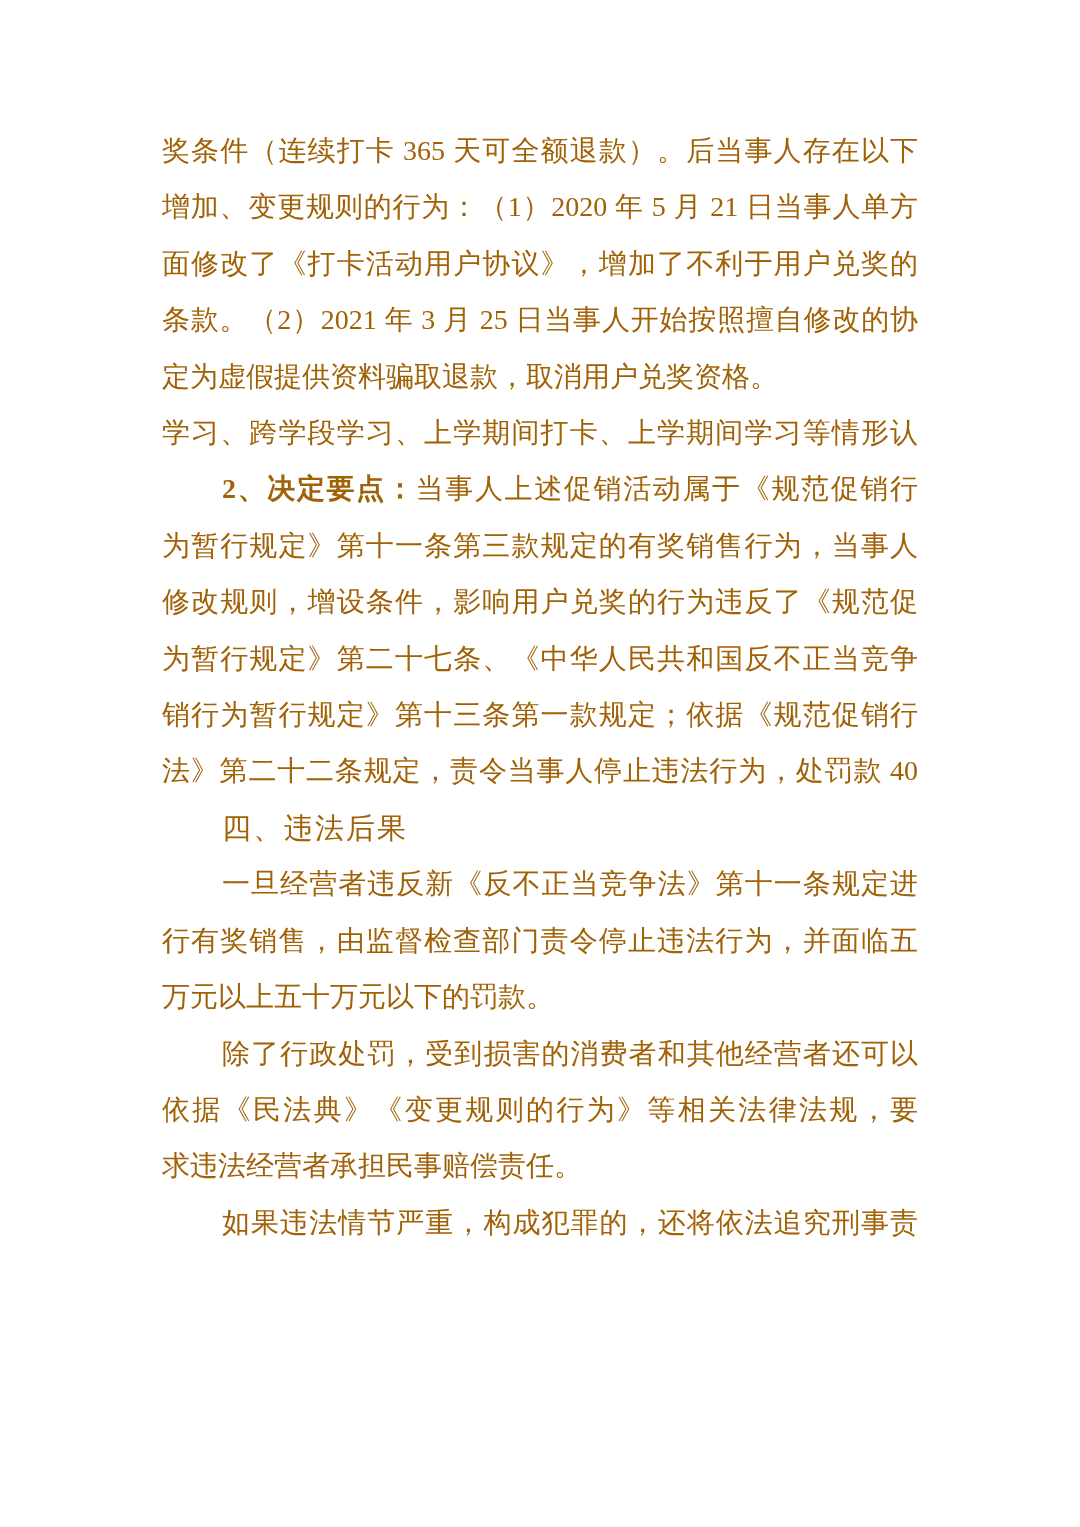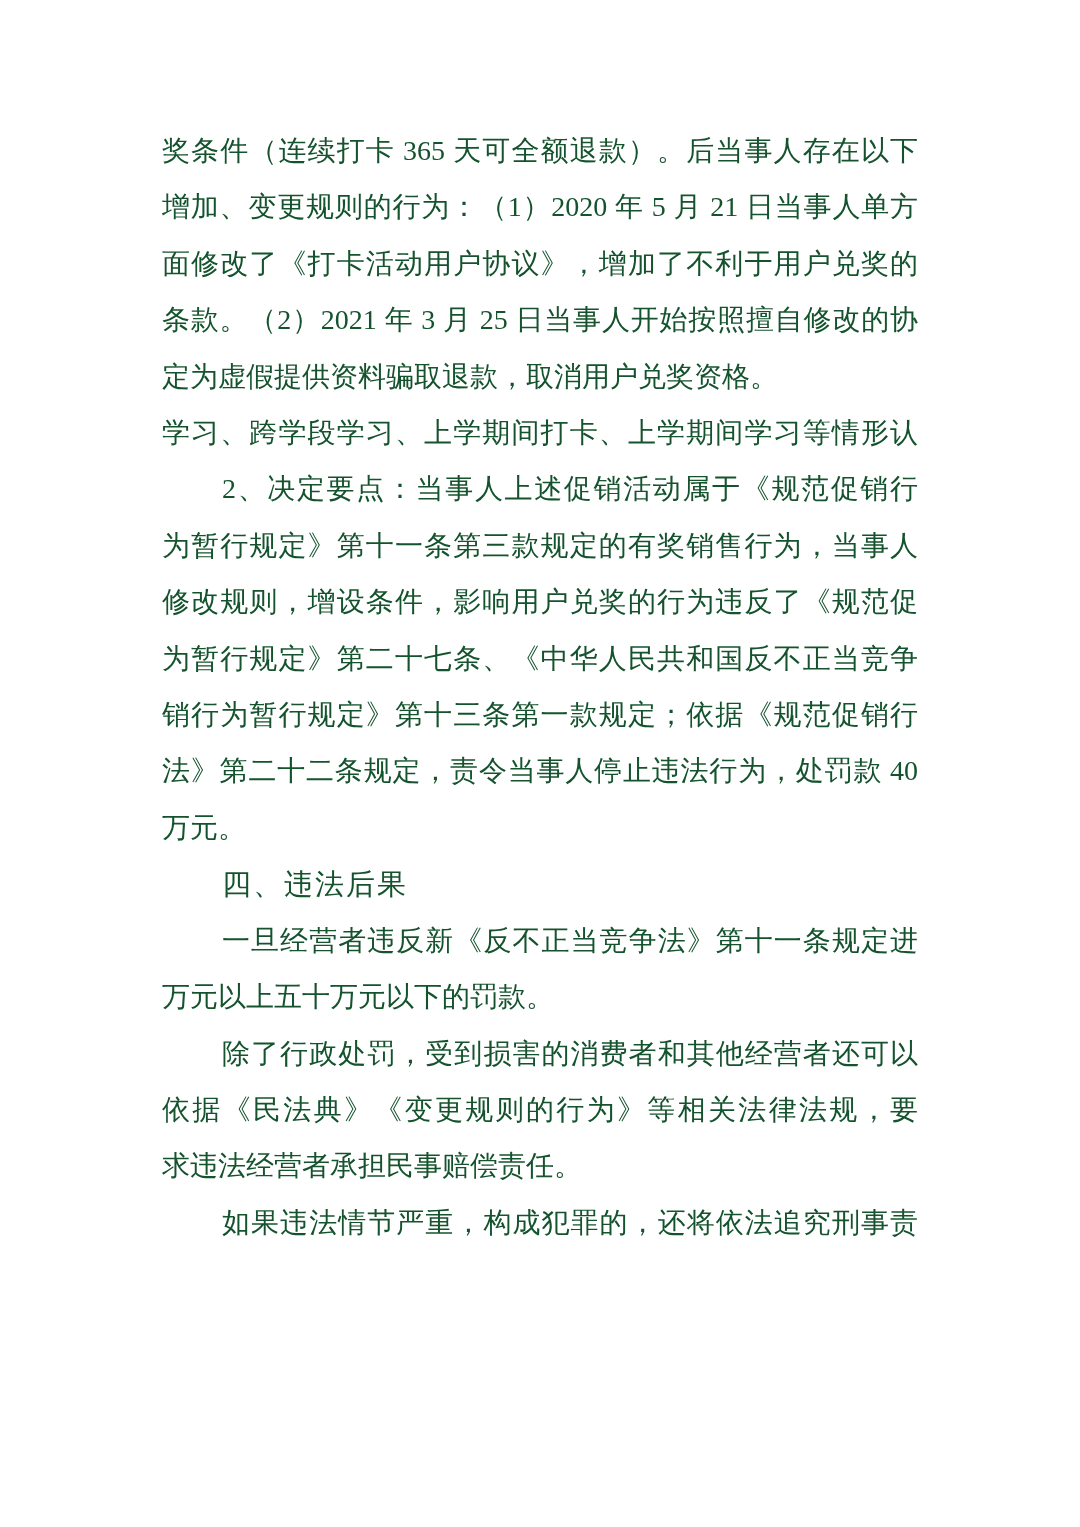--- a/index.html
+++ b/index.html
@@ -17,41 +17,41 @@
   .textcol {
     position: absolute;
     left: 162px;
     top: 123px;
     width: 756px;
   }
   .line {
     font-family: "Liberation Serif", serif;
     font-size: 28px;
     line-height: 56.4px;
-    color: #14532d;
+    color: #a16207;
     text-align: justify;
     text-align-last: justify;
     text-justify: inter-character;
     white-space: normal;
   }
   .line.end {
     text-align-last: left;
   }
   .line.indent {
     text-indent: 60px;
   }
   .line.heading {
     font-family: "Liberation Sans", sans-serif;
     font-weight: 400;
     font-size: 29px;
     text-align-last: left;
     letter-spacing: 2px;
   }
   .lead {
-    font-weight: 400;
+    font-weight: 700;
     margin-top: 8px;
   }
 </style>
 </head>
 <body>
 
 <div class="page">
   <div class="textcol">
 
     <div class="line">奖条件（连续打卡 365 天可全额退款）。后当事人存在以下</div>
@@ -60,25 +60,25 @@
     <div class="line">条款。（2）2021 年 3 月 25 日当事人开始按照擅自修改的协</div>
     <div class="line end">定为虚假提供资料骗取退款，取消用户兑奖资格。</div>
     <div class="line">学习、跨学段学习、上学期间打卡、上学期间学习等情形认</div>
 
     <div class="line indent"><span class="lead">2、决定要点：</span><span>当事人上述促销活动属于《规范促销行</span></div>
     <div class="line">为暂行规定》第十一条第三款规定的有奖销售行为，当事人</div>
     <div class="line">修改规则，增设条件，影响用户兑奖的行为违反了《规范促</div>
     <div class="line">为暂行规定》第二十七条、《中华人民共和国反不正当竞争</div>
     <div class="line">销行为暂行规定》第十三条第一款规定；依据《规范促销行</div>
     <div class="line">法》第二十二条规定，责令当事人停止违法行为，处罚款 40</div>
-    <div class="line end">万元。</div>
 
     <div class="line heading indent">四、违法后果</div>
 
     <div class="line indent">一旦经营者违反新《反不正当竞争法》第十一条规定进</div>
+    <div class="line">行有奖销售，由监督检查部门责令停止违法行为，并面临五</div>
     <div class="line end">万元以上五十万元以下的罚款。</div>
 
     <div class="line indent">除了行政处罚，受到损害的消费者和其他经营者还可以</div>
     <div class="line">依据《民法典》《变更规则的行为》等相关法律法规，要</div>
     <div class="line end">求违法经营者承担民事赔偿责任。</div>
 
     <div class="line indent">如果违法情节严重，构成犯罪的，还将依法追究刑事责</div>
 
   </div>
 </div>

